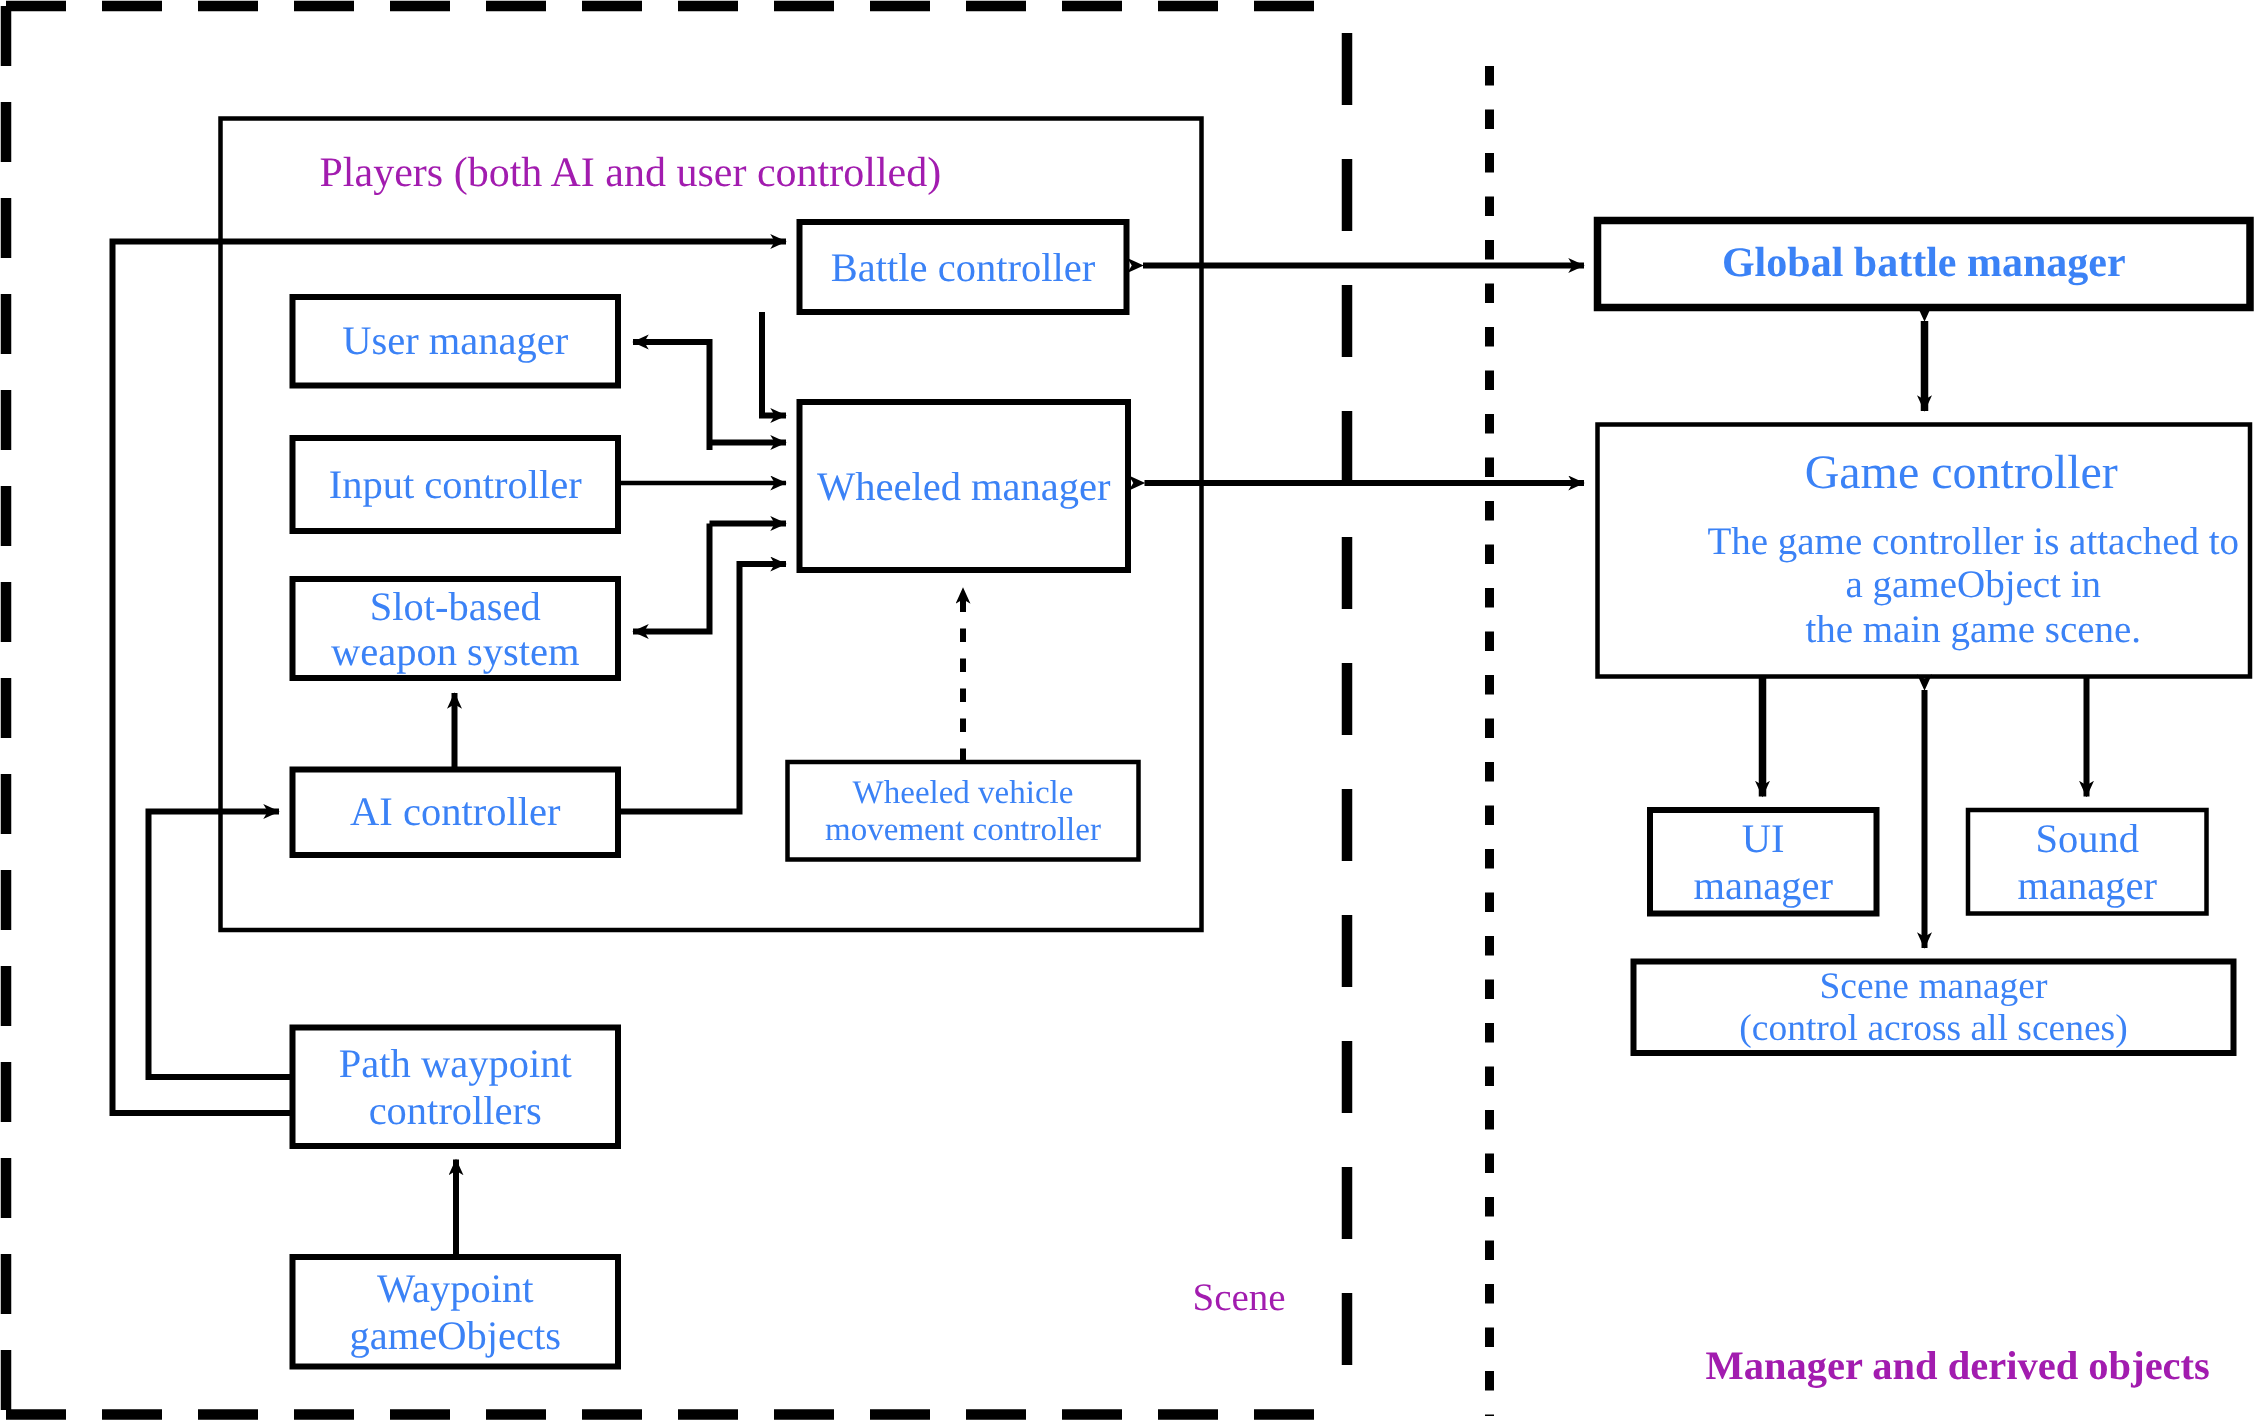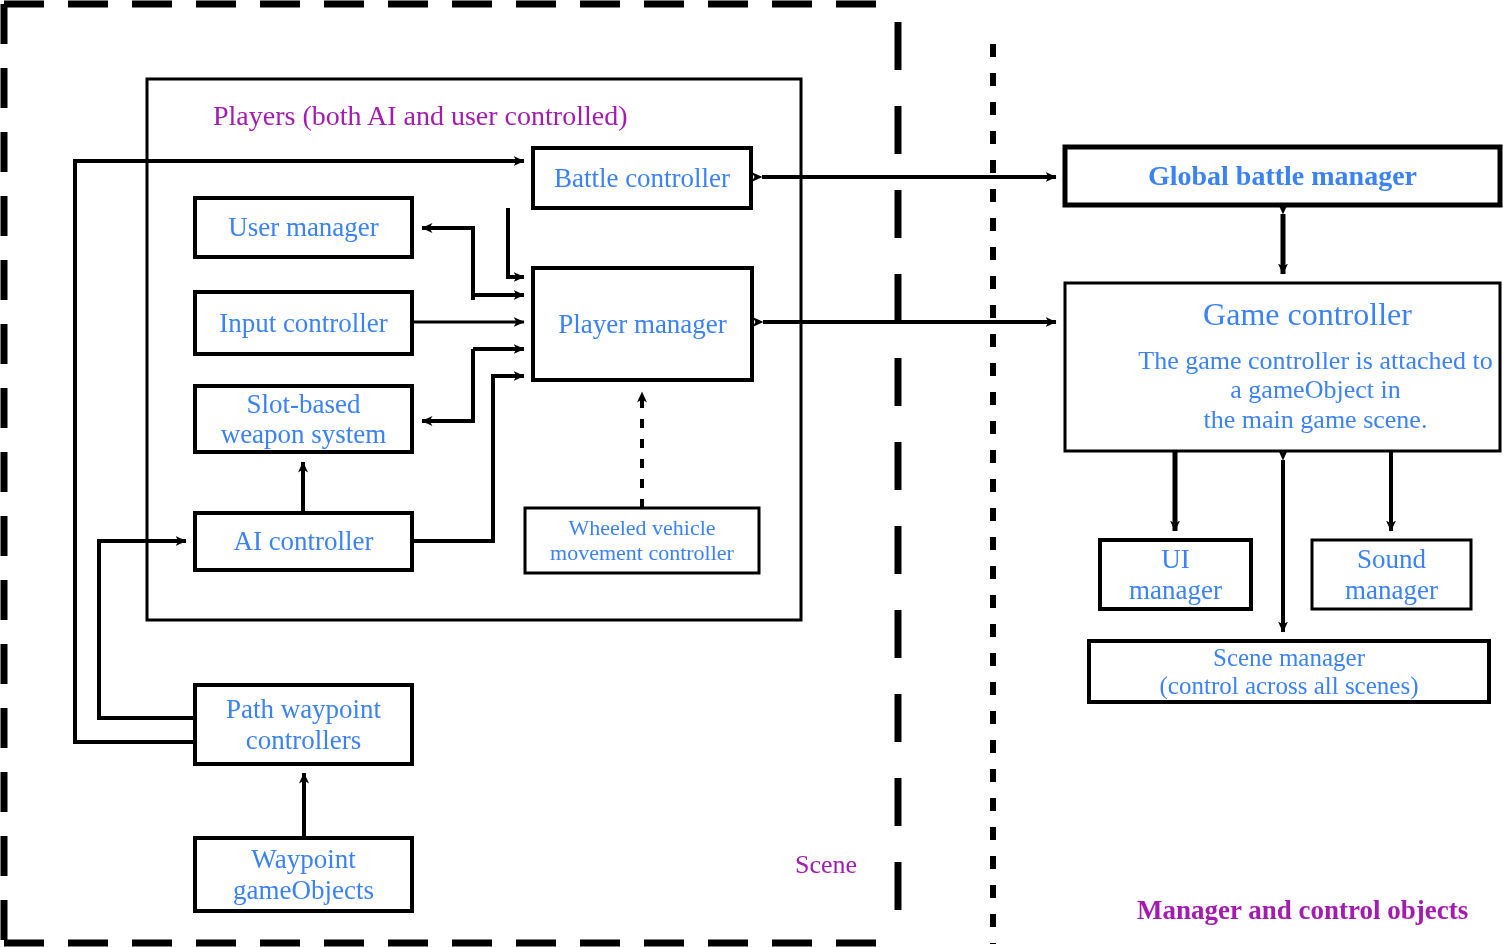--- a/index.html
+++ b/index.html
@@ -143,21 +143,21 @@
 
   <div class="boxlabel" style="left:195px;top:292px;width:217px;height:62px;font-size:27px;">Input controller</div>
 
   <div class="boxlabel" style="left:195px;top:198px;width:217px;height:59px;font-size:27px;">User manager</div>
 
   <div class="boxlabel" style="left:195px;top:386px;width:217px;height:66px;font-size:27px;white-space:pre-line;">Slot-based
 weapon system</div>
 
   <div class="boxlabel" style="left:195px;top:513px;width:217px;height:57px;font-size:27px;">AI controller</div>
 
-  <div class="boxlabel" style="left:533px;top:268px;width:219px;height:112px;font-size:27px;">Player manager</div>
+  <div class="boxlabel" style="left:533px;top:268px;width:219px;height:112px;font-size:27px;">Wheeled manager</div>
 
   <div class="boxlabel" style="left:525px;top:508px;width:234px;height:65px;font-size:22px;white-space:pre-line;">Wheeled vehicle
 movement controller</div>
 
   <div class="boxlabel" style="left:195px;top:685px;width:217px;height:79px;font-size:27px;white-space:pre-line;">Path waypoint
 controllers</div>
 
   <div class="boxlabel" style="left:195px;top:838px;width:217px;height:73px;font-size:27px;white-space:pre-line;">Waypoint
 gameObjects</div>
 
@@ -174,15 +174,15 @@
 manager</div>
 
   <div class="boxlabel" style="left:1312px;top:540px;width:159px;height:69px;font-size:27px;white-space:pre-line;">Sound
 manager</div>
 
   <div class="boxlabel" style="left:1089px;top:641px;width:400px;height:61px;font-size:25px;white-space:pre-line;">Scene manager
 (control across all scenes)</div>
 
   <div class="freetext" style="left:795px;top:850px;font-size:26px;">Scene</div>
 
-  <div class="freetext b" style="left:1137px;top:895px;font-size:27px;">Manager and control objects</div>
+  <div class="freetext b" style="left:1137px;top:895px;font-size:27px;">Manager and derived objects</div>
 
 </div>
 
 </body></html>

